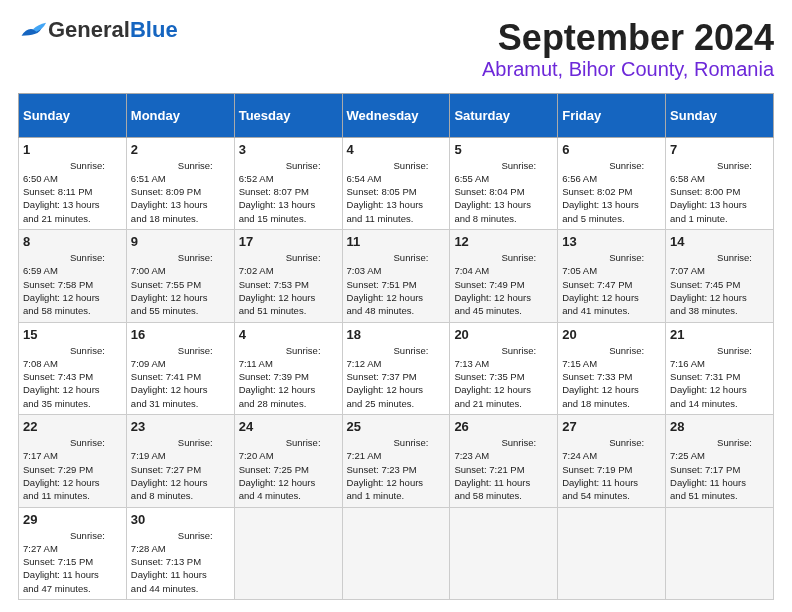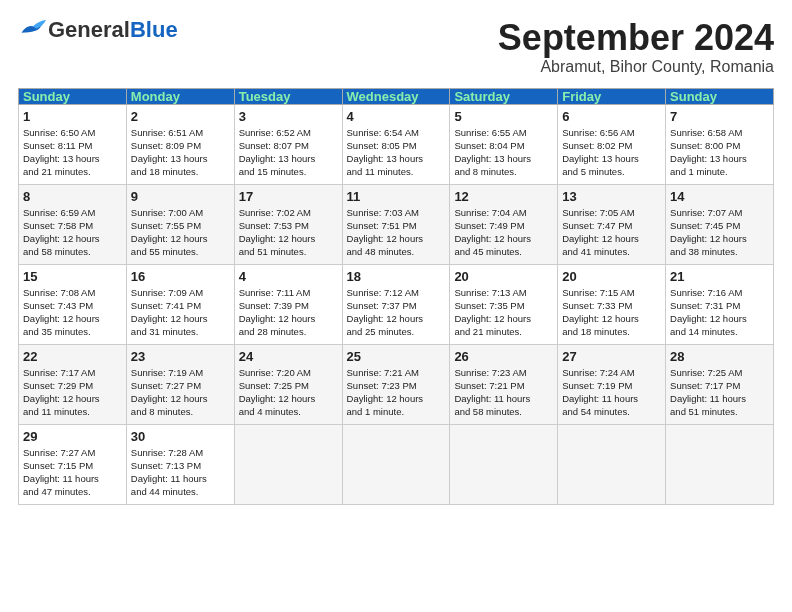--- a/index.html
+++ b/index.html
@@ -26,51 +26,51 @@
     }
     .logo-text {
       font-size: 22px;
       font-weight: bold;
       color: #333;
       line-height: 1.1;
     }
     .logo-blue { color: #1565c0; }
     .logo-row {
       display: flex;
-      align-items: flex-start;
+      align-items: center;
     }
     .logo-bird {
       width: 30px;
       height: 18px;
     }
     .title-block {
       text-align: right;
       margin-left: 48px;
     }
     .main-title {
       font-size: 36px;
       font-weight: bold;
       color: #222;
       line-height: 1.1;
     }
     .sub-title {
-      font-size: 16px;
-      color: #404040;
+      font-size: 20px;
+      color: #6d28d9;
     }
     table {
       width: 100%;
       border-collapse: collapse;
       table-layout: fixed;
     }
     thead tr th {
       background-color: #1565c0;
-      color: #86efac;
+      color: #ffffff;
       font-size: 13px;
       font-weight: bold;
-      padding: 0 4px;
+      padding: 14px 4px;
       border: 1px solid #aaa;
       text-align: left;
     }
     tbody tr td {
       border: 1px solid #ccc;
       vertical-align: top;
       padding: 4px 4px;
       font-size: 10px;
       color: #222;
       height: 80px;
@@ -84,20 +84,21 @@
     .day-num {
       font-size: 13px;
       font-weight: bold;
       display: block;
       margin-bottom: 2px;
     }
     .day-info {
       font-size: 9.5px;
       line-height: 1.4;
       color: #222;
+      margin-left: 47px;
     }
     .empty-cell {
       background: #f5f5f5 !important;
     }
   </style>
 </head>
 <body>
 
 <div class="container">
   <div class="header">

